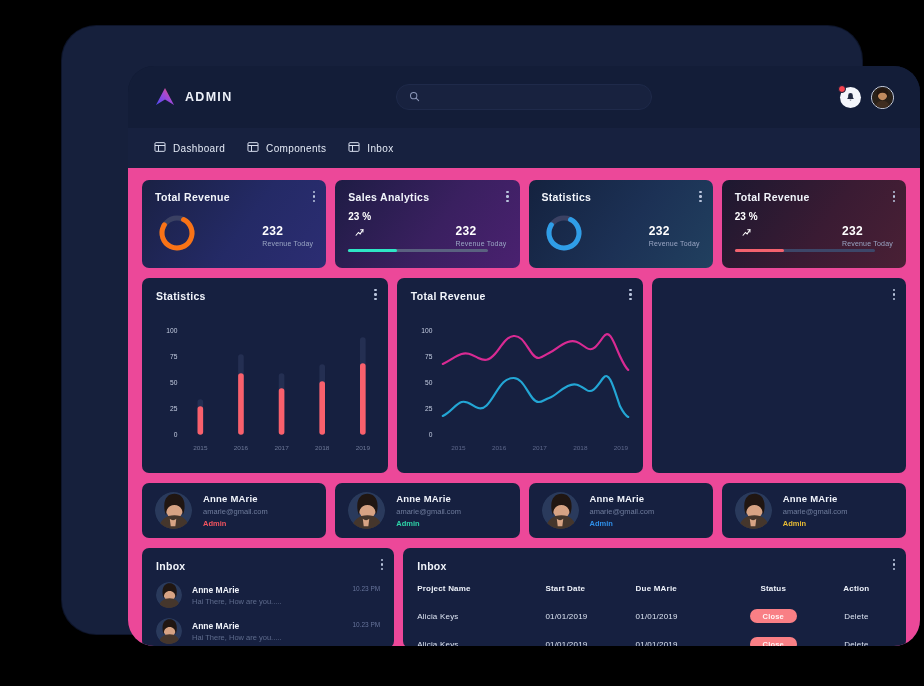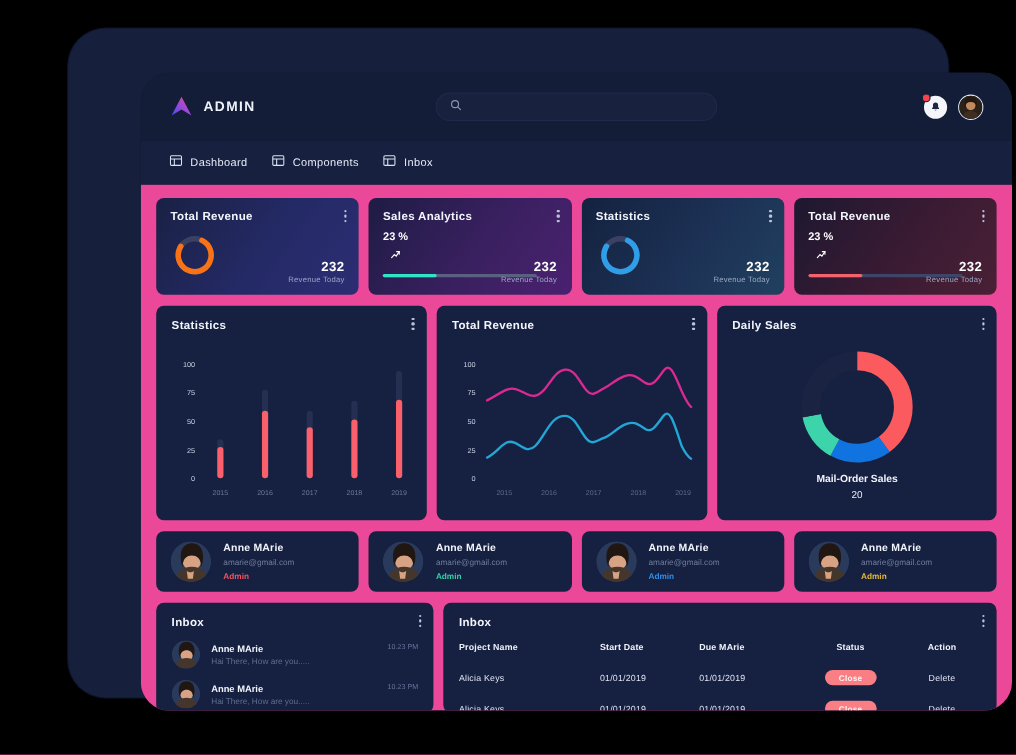--- a/index.html
+++ b/index.html
@@ -95,21 +95,21 @@
   .sc2{background:linear-gradient(125deg,#1e1c44 0%,#3a2060 55%,#4a2170 100%);}
   .sc3{background:linear-gradient(125deg,#14223f 0%,#1c3155 55%,#21405f 100%);}
   .sc4{background:linear-gradient(125deg,#1d1830 0%,#3a1b33 55%,#4a2035 100%);}
   .sc-title{color:#f2f5fb;font-size:10.5px;font-weight:700;letter-spacing:.3px;}
   .kebab{
     position:absolute;right:11px;top:11px;display:flex;flex-direction:column;
     gap:2px;align-items:center;cursor:pointer;
   }
   .kebab i{width:2.4px;height:2.4px;border-radius:50%;background:#b9c4dc;display:block;}
   .sc-bottom{
-    position:absolute;right:13px;bottom:10px;text-align:right;
+    position:absolute;right:13px;bottom:21px;text-align:left;
   }
   .sc-num{color:#ffffff;font-size:12px;font-weight:700;letter-spacing:.4px;}
   .sc-sub{color:#9aa6c4;font-size:7px;margin-top:2px;letter-spacing:.2px;}
   .sc-donut{position:absolute;left:14px;bottom:10px;}
   .sc-pct{
     position:absolute;left:13px;bottom:28px;display:flex;align-items:center;gap:5px;
     color:#ffffff;font-size:10px;font-weight:700;flex-direction:column;
   }
   .sc-bar-track{
     position:absolute;left:13px;bottom:16px;width:140px;height:3.4px;border-radius:3px;
@@ -427,38 +427,25 @@
                   <text x="98" y="142">2016</text>
                   <text x="137" y="142">2017</text>
                   <text x="176" y="142">2018</text>
                   <text x="215" y="142">2019</text>
                 </g>
               </svg>
             </div>
           </div>
 
           <div class="chart-card c-right">
-            <div class="cc-title">Daily Sales</div>
-            <div class="kebab">
-                <i></i>
-                <i></i>
-                <i></i>
-              </div>
-            <div class="chart-area">
-              <svg width="100%" height="100%" viewBox="0 0 236 162">
-                <g transform="translate(118,62)">
-                  <circle r="42" fill="none" stroke="#fb5b5f" stroke-width="17" stroke-dasharray="105.6 158.4" transform="rotate(-90)"></circle>
-                  <circle r="42" fill="none" stroke="#1173e0" stroke-width="17" stroke-dasharray="47.5 216.5" transform="rotate(54)"></circle>
-                  <circle r="42" fill="none" stroke="#3ed4ab" stroke-width="17" stroke-dasharray="36.9 227.1" transform="rotate(118.8)"></circle>
-                  <circle r="42" fill="none" stroke="#1a2442" stroke-width="17" stroke-dasharray="73.9 190.1" transform="rotate(169.2)"></circle>
-                </g>
-                <text x="118" y="130" text-anchor="middle" font-family="Liberation Sans, sans-serif" font-size="9.4" font-weight="bold" fill="#f0f3fa">Mail-Order Sales</text>
-                <text x="118" y="145" text-anchor="middle" font-family="Liberation Sans, sans-serif" font-size="9" fill="#e6ebf6">20</text>
-              </svg>
-            </div>
+            <div class="kebab">
+                <i></i>
+                <i></i>
+                <i></i>
+              </div>
           </div>
         </div>
 
         <div class="row">
 
           <div class="user-card">
             <span class="u-avatar">
               <svg width="37" height="37" viewBox="0 0 40 40">
                 <rect width="40" height="40" fill="#1b2a47"></rect>
                 <circle cx="20" cy="20" r="20" fill="#2a3a5c"></circle>

